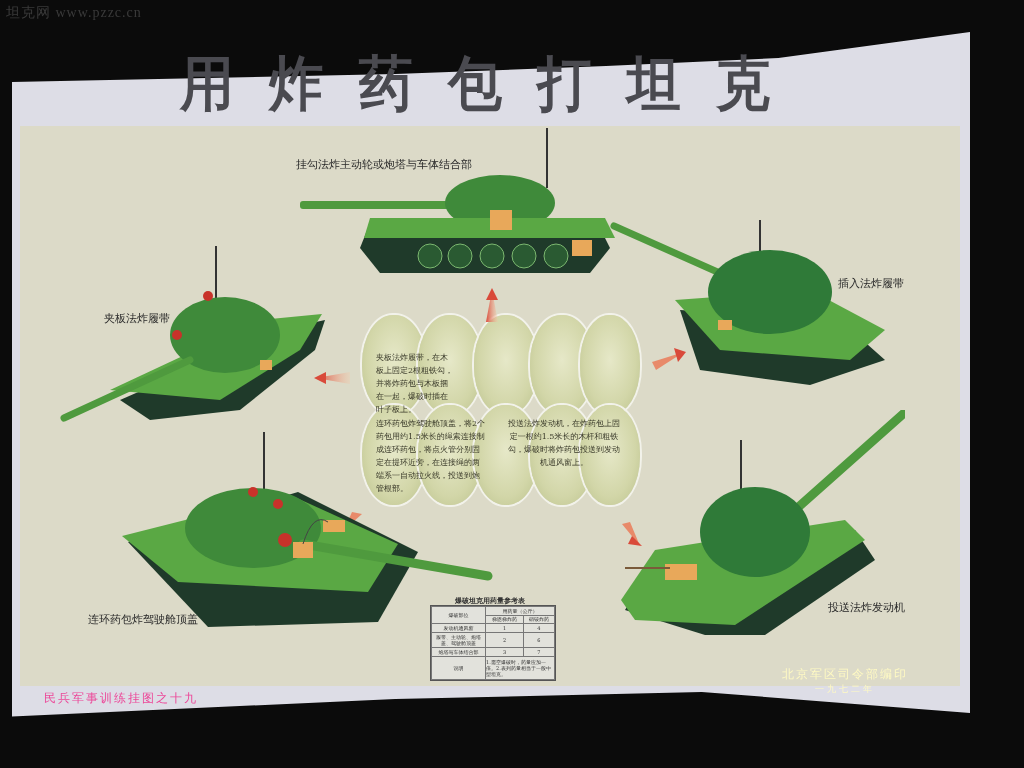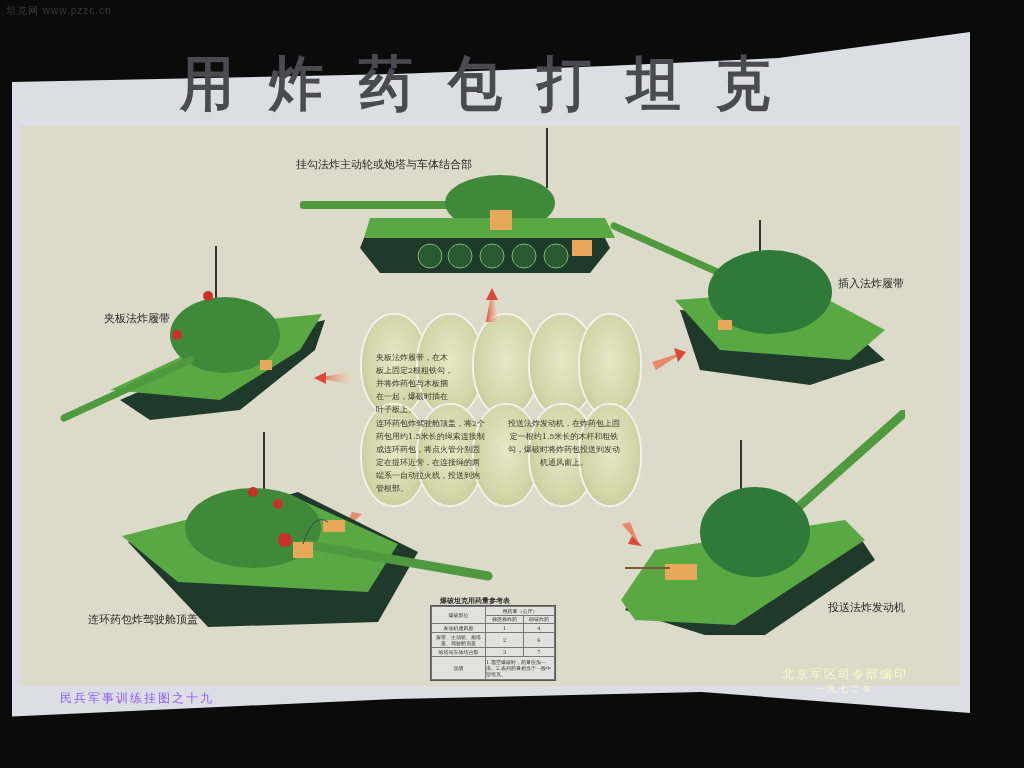--- a/index.html
+++ b/index.html
@@ -1,33 +1,33 @@
 <!DOCTYPE html>
 <html><head>
 <meta charset="utf-8">
 <style>
   html, body { margin:0; padding:0; }
   body { width:1024px; height:768px; background:#0b0b0b; position:relative; overflow:hidden; font-family:"DejaVu Serif", serif; }
-  .watermark { position:absolute; left:6px; top:4px; font-size:10px; color:#3a3a3a; font-family:Liberation Sans, sans-serif; letter-spacing:1px; }
+  .watermark { position:absolute; left:6px; top:4px; font-size:14px; color:#3a3a3a; font-family:Liberation Serif, serif; letter-spacing:1px; }
   .poster { position:absolute; left:12px; top:20px; width:958px; height:700px; background:#dddde6;
             clip-path: polygon(0 62px, 40% 54px, 62% 46px, 80% 38px, 100% 12px, 100% 99%, 72% 96%, 40% 97%, 0 99.5%); }
   .title { position:absolute; left:180px; top:48px; width:590px; height:70px; display:flex; justify-content:space-between;
            font-family:"DejaVu Sans", sans-serif; font-weight:bold; font-size:54px; color:#4a4a50; letter-spacing:0; }
   .title span { display:block; transform:scaleY(1.1); }
   .panel { position:absolute; left:20px; top:126px; width:940px; height:560px; background:#dcdac8; }
   .label { position:absolute; font-size:11px; color:#2a2a2a; white-space:nowrap; }
   .cloud { position:absolute; left:362px; top:315px; width:278px; height:190px; }
   .cloud .pillow { position:absolute; background:radial-gradient(ellipse at 50% 45%, #e6e8c8 0%, #d2d6a8 60%, #b9c08a 100%); border-radius:48%; box-shadow:0 0 0 2px #f2f2ea; }
   .cloud-text { position:absolute; font-size:8px; line-height:13px; color:#3a3a2a; }
   .tank { position:absolute; }
   .table-box { position:absolute; left:430px; top:605px; width:124px; height:74px; border:1px solid #555; background:#e2e2dc; font-size:5px; color:#333; }
-  .table-title { position:absolute; left:440px; top:596px; font-size:7px; font-weight:bold; color:#333; }
+  .table-title { position:absolute; left:455px; top:596px; font-size:7px; font-weight:bold; color:#333; }
   .table-box table { width:100%; height:100%; border-collapse:collapse; }
   .table-box td { border:1px solid #777; text-align:center; padding:0; font-size:5px; }
-  .footer-left { position:absolute; left:44px; top:690px; font-size:12px; color:#8b5cf6; letter-spacing:2px;margin-left:16px; }
+  .footer-left { position:absolute; left:44px; top:690px; font-size:12px; color:#ec4899; letter-spacing:2px; }
   .footer-right { position:absolute; left:782px; top:666px; font-size:12px; color:#fef9c3; letter-spacing:2px; text-align:center; }
   .footer-right .yr { font-size:9px; letter-spacing:3px; }
 </style>
 </head>
 <body>
 
 <div class="watermark">坦克网 www.pzzc.cn</div>
 
 <div class="poster">
 </div>

